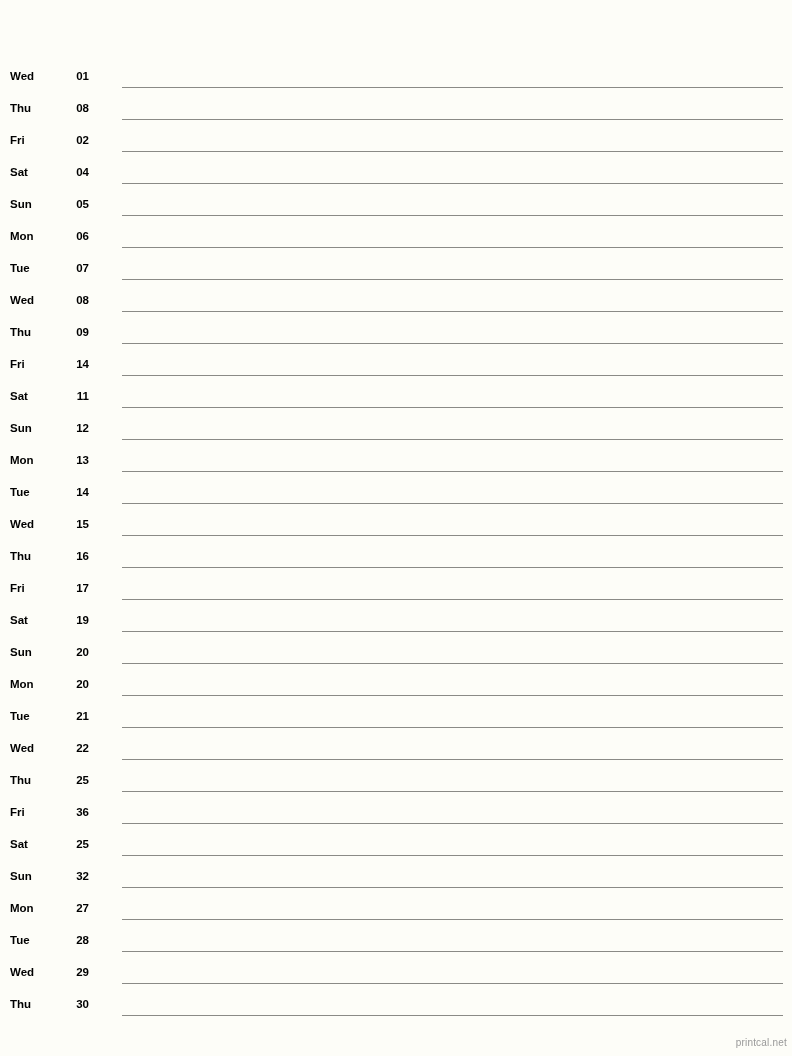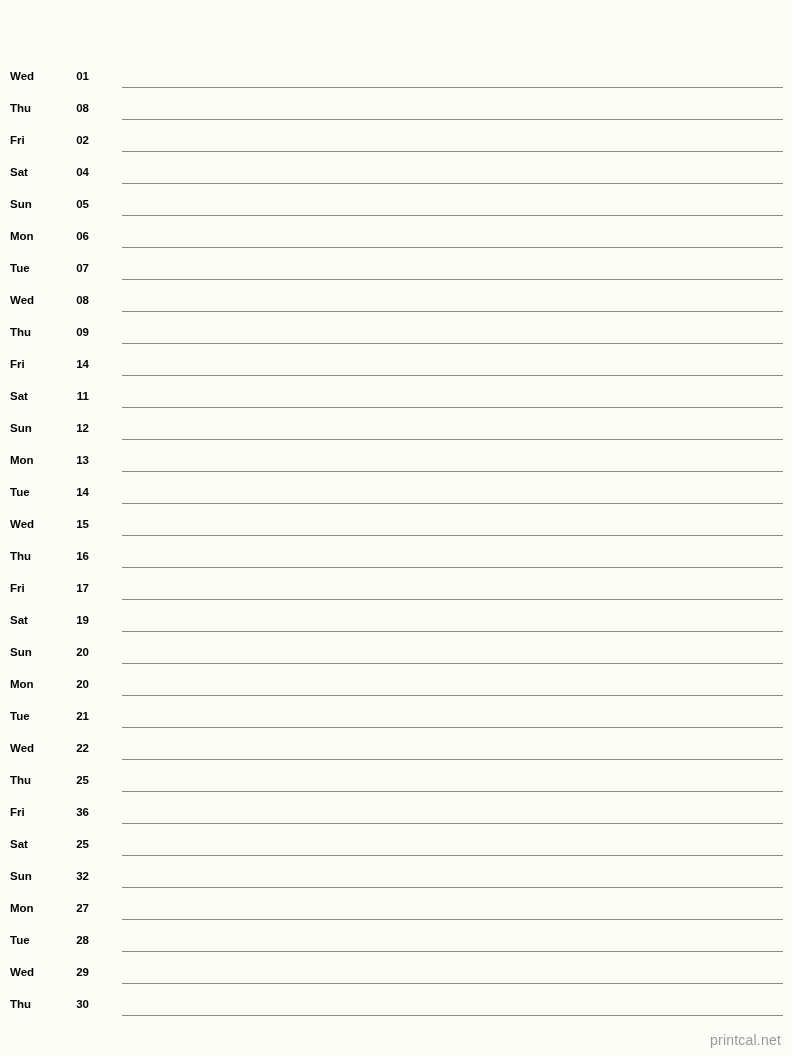--- a/index.html
+++ b/index.html
@@ -75,23 +75,23 @@
     content: "";
     position: absolute;
     left: 0;
     right: 0;
     bottom: 8px;
     height: 1px;
     background: #8a8a86;
   }
   .footer-credit {
     position: absolute;
-    right: 11px;
+    right: 5px;
     bottom: 8px;
-    font-size: 14px;
+    font-size: 10px;
     color: #999999;
     letter-spacing: 0.2px;
   }
 </style>
 </head>
 <body>
 
 <div class="page">
 
 

